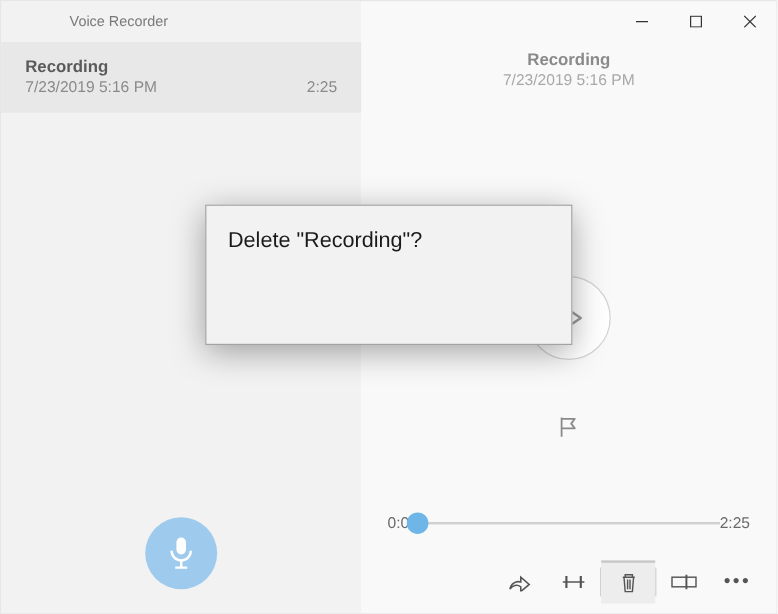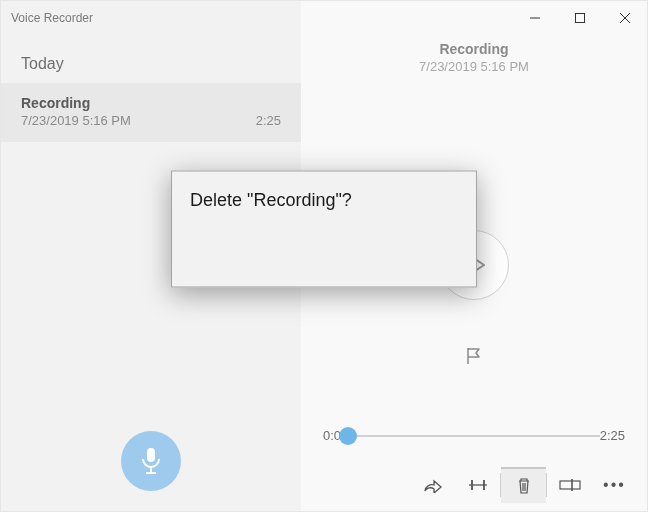--- a/index.html
+++ b/index.html
@@ -1,20 +1,21 @@
 <!DOCTYPE html>
 <html><head>
 <meta charset="utf-8">
 <style>
   * { box-sizing: border-box; margin: 0; padding: 0; font-family: "Segoe UI", Arial, sans-serif; }
   html, body { width: 648px; height: 512px; overflow: hidden; background: #fff; }
   .window {
     width: 648px; height: 512px; position: relative;
     background: linear-gradient(to right, #f2f2f2 0, #f2f2f2 300px, #f9f9f9 300px, #f9f9f9 100%);
     border: 1px solid #e6e6e6;
+    padding-left: 47px;
   }
   
   .titlebar { height: 34px; display: flex; align-items: center; padding-left: 10px; font-size: 12px; color: #7a7a7a; }
   .titlebar-spacer { flex: 1; }
   .caption-btn { width: 45px; height: 34px; display: flex; align-items: center; justify-content: center; font-size: 11px; color: #555; }
 
   
   .left-pane {
     position: absolute; left: 0; top: 34px; width: 300px; bottom: 0;
   }
@@ -89,21 +90,20 @@
     </div>
     <div class="caption-btn caption-close">
       <svg width="10" height="10">
           <line x1="0" y1="0" x2="10" y2="10" stroke="#333" stroke-width="1"></line>
           <line x1="10" y1="0" x2="0" y2="10" stroke="#333" stroke-width="1"></line>
         </svg>
     </div>
   </div>
 
   <div class="left-pane">
-    <div class="section-header">Today</div>
     <div class="rec-item">
       <div class="rec-item-title">Recording</div>
       <div class="rec-item-row">
         <span>7/23/2019 5:16 PM</span>
         <span>2:25</span>
       </div>
     </div>
     <div class="record-btn">
       <span>
         <svg width="22" height="28" viewBox="0 0 22 28">

